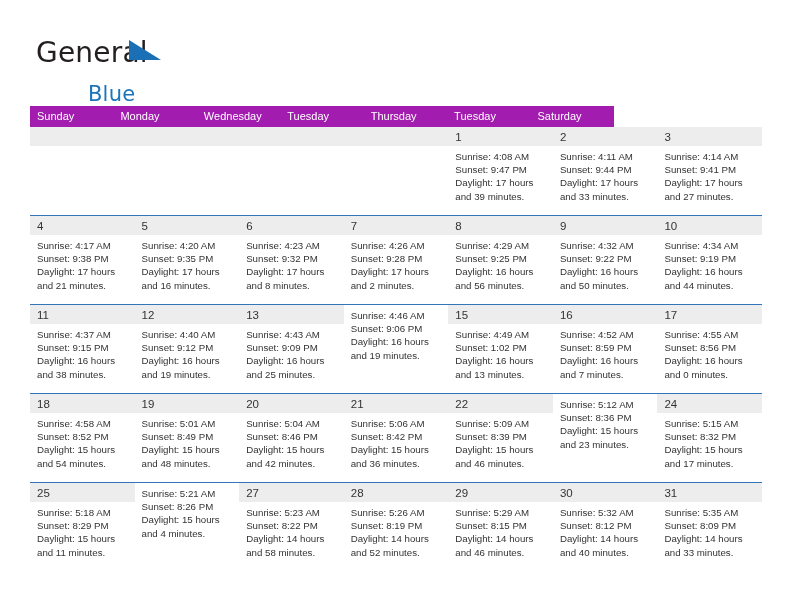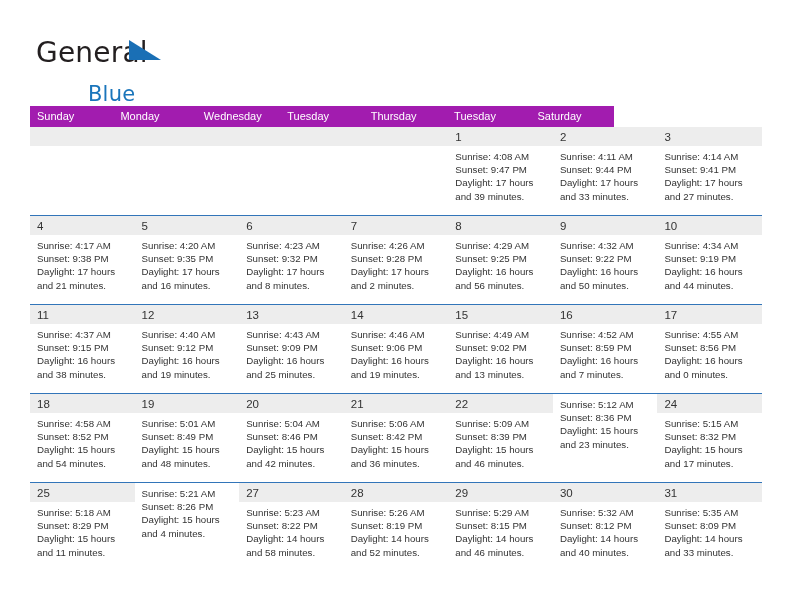--- a/index.html
+++ b/index.html
@@ -311,33 +311,32 @@
           <div class="daycell">
             <div class="daynum-band"><span class="daynum">13</span></div>
             <div class="daybody">
               <div>Sunrise: 4:43 AM</div>
               <div>Sunset: 9:09 PM</div>
               <div>Daylight: 16 hours</div>
               <div>and 25 minutes.</div>
             </div>
           </div>
           <div class="daycell">
-            <div class="daynum-band"><span class="daynum">14</span></div>
             <div class="daybody">
               <div>Sunrise: 4:46 AM</div>
               <div>Sunset: 9:06 PM</div>
               <div>Daylight: 16 hours</div>
               <div>and 19 minutes.</div>
             </div>
           </div>
           <div class="daycell">
             <div class="daynum-band"><span class="daynum">15</span></div>
             <div class="daybody">
               <div>Sunrise: 4:49 AM</div>
-              <div>Sunset: 9:02 PM</div>
+              <div>Sunset: 1:02 PM</div>
               <div>Daylight: 16 hours</div>
               <div>and 13 minutes.</div>
             </div>
           </div>
           <div class="daycell">
             <div class="daynum-band"><span class="daynum">16</span></div>
             <div class="daybody">
               <div>Sunrise: 4:52 AM</div>
               <div>Sunset: 8:59 PM</div>
               <div>Daylight: 16 hours</div>

